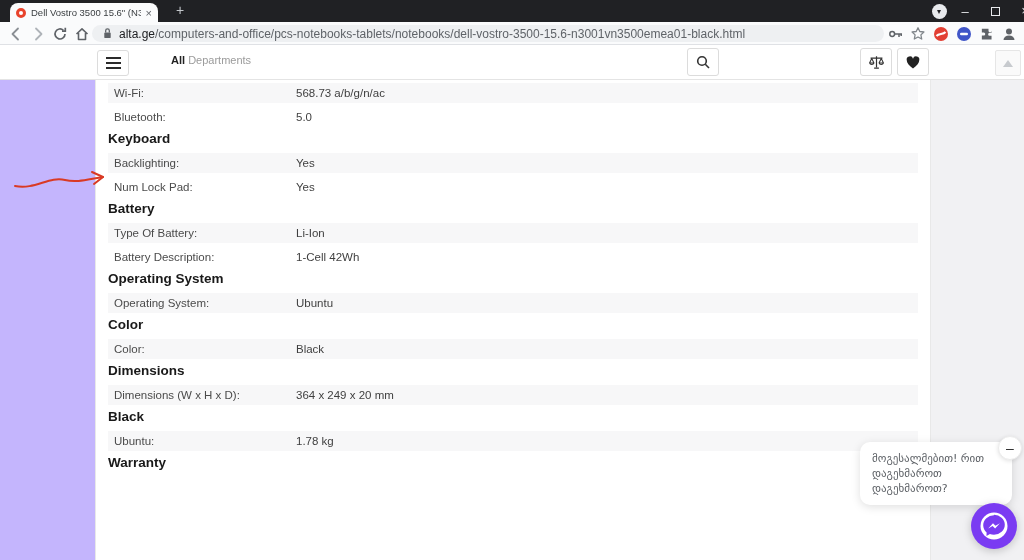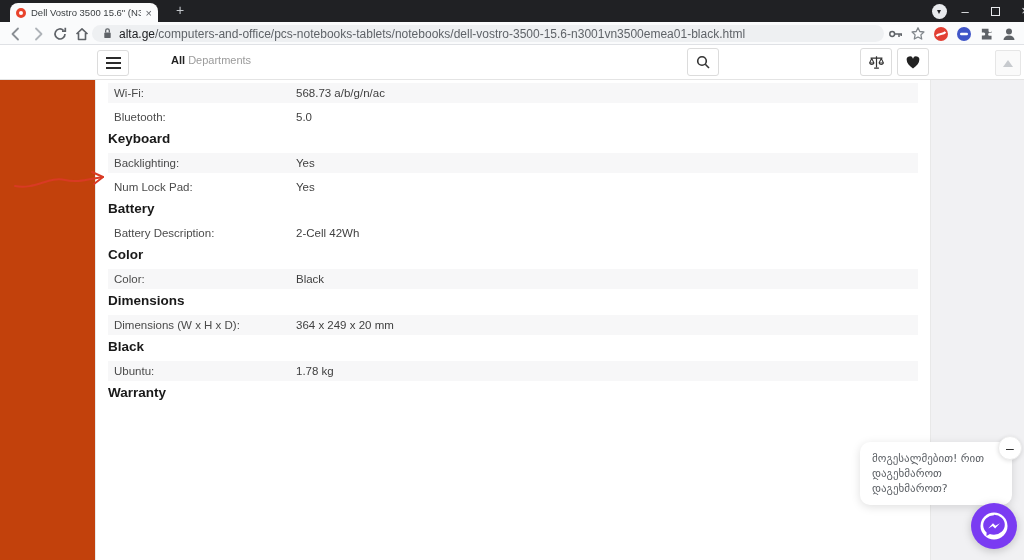--- a/index.html
+++ b/index.html
@@ -48,21 +48,21 @@
               border-radius:3px; color:#fff; font-size:10px; display:flex; align-items:center;
               justify-content:center; cursor:pointer; border:0;margin-top:44px; }
   .compare-btn { left:860px; top:3px; width:32px; height:28px; }
   .wish-btn { left:897px; top:3px; width:32px; height:28px; }
   .scrolltop { position:absolute; left:995px; top:5px; width:26px; height:26px; background:#fafafa;
                border:1px solid #e6e6e6; border-radius:2px; display:flex; align-items:center; justify-content:center; }
   .scrolltop .tri { width:0; height:0; border-left:5px solid transparent; border-right:5px solid transparent;
                     border-bottom:7px solid #c7cace; }
 
   
-  .page { position:absolute; left:0; top:80px; width:892px; height:480px; background:#c2410c; }
+  .page { position:absolute; left:0; top:80px; width:892px; height:480px; background:#c4b5fd; }
   .content { position:absolute; left:95px; top:0; width:836px; height:480px; background:#fff;
              border-left:1px solid #e8e8e8; border-right:1px solid #e8e8e8; padding:0 12px; overflow:hidden; }
   .spec-heading { font-size:13.5px; font-weight:bold; color:#191919; height:16px; line-height:16px;
                   margin:1px 0 6px 0; }
   .spec-section.no-title { padding-top:3px; }
   .spec-row { position:relative; height:20px; margin-bottom:4px; font-size:11.5px; line-height:20px; color:#4b4b4b; }
   .spec-row.shaded { background:#f7f7f8; }
   .spec-label { position:absolute; left:6px; }
   .spec-value { position:absolute; left:188px; color:#3f3f3f; }
 
@@ -207,28 +207,41 @@
   <div class="spec-row">
     <span class="spec-label">Num Lock Pad:</span>
     <span class="spec-value">Yes</span>
   </div>
 </div>
   </div>
 
   <div class="spec-section">
     <h3 class="spec-heading">Battery</h3>
     <div class="spec-rows">
+  <div class="spec-row shaded">
+    <span class="spec-label">Type Of Battery:</span>
+    <span class="spec-value">Li-Ion</span>
+  </div>
 
   <div class="spec-row">
     <span class="spec-label">Battery Description:</span>
-    <span class="spec-value">2-Cell 42Wh</span>
-  </div>
-</div>
-  </div>
-
+    <span class="spec-value">1-Cell 42Wh</span>
+  </div>
+</div>
+  </div>
+
+  <div class="spec-section">
+    <h3 class="spec-heading">Operating System</h3>
+    <div class="spec-rows">
+  <div class="spec-row shaded">
+    <span class="spec-label">Operating System:</span>
+    <span class="spec-value">Ubuntu</span>
+  </div>
+</div>
+  </div>
 
   <div class="spec-section">
     <h3 class="spec-heading">Color</h3>
     <div class="spec-rows">
   <div class="spec-row shaded">
     <span class="spec-label">Color:</span>
     <span class="spec-value">Black</span>
   </div>
 </div>
   </div>

